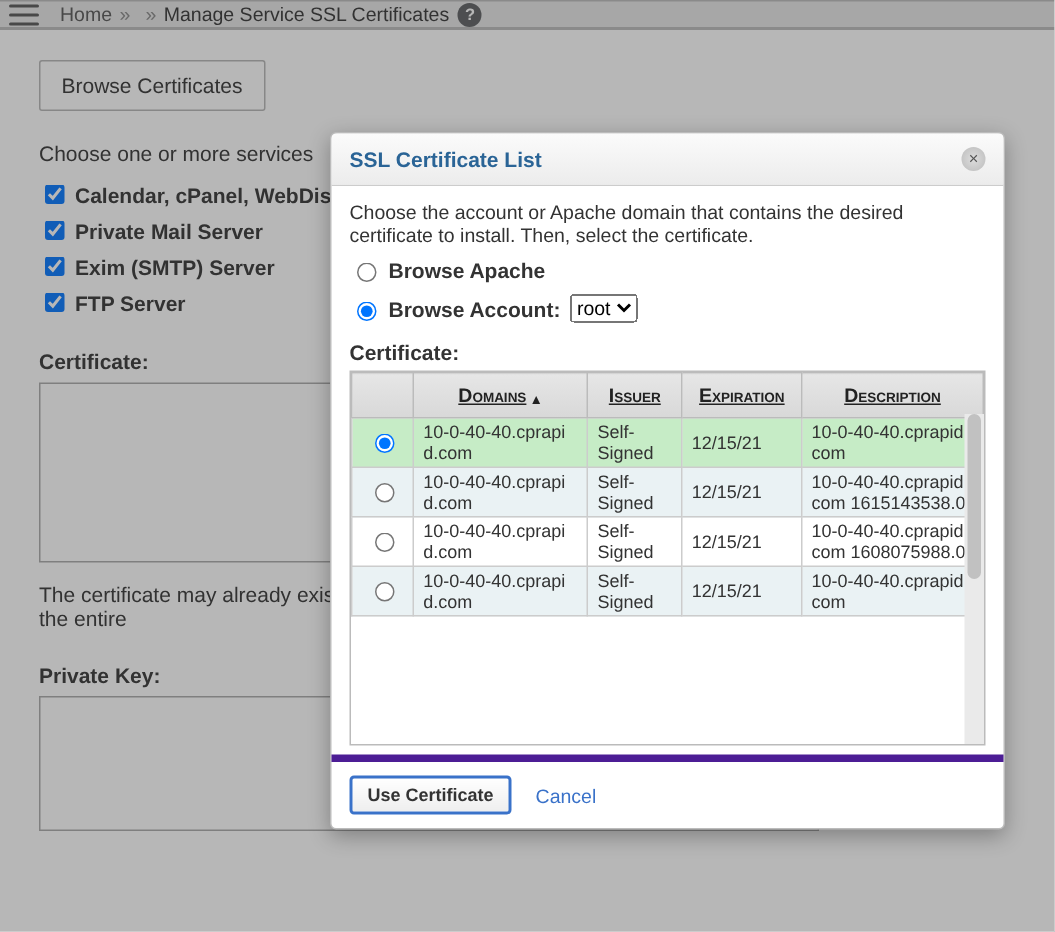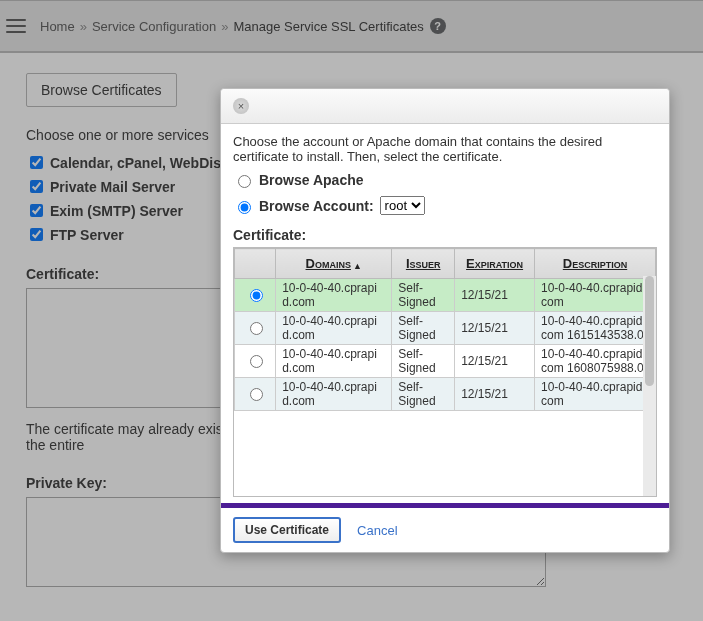--- a/index.html
+++ b/index.html
@@ -13,21 +13,21 @@
     height: 621px;
     overflow: hidden;
     position: relative;
   }
   .topbar {
     background: #e6e6e6;
     border-top: 1px solid #bbb;
     border-bottom: 2px solid #bbb;
     display: flex;
     align-items: center;
-    height: 53px;
+    height: 20px;
     padding: 0 6px;
     color: #555;
     text-align: right;
   }
   .hamburger {
     display: flex;
     flex-direction: column;
     justify-content: space-between;
     width: 20px;
     height: 14px;
@@ -231,21 +231,20 @@
 <body>
 
 <div class="topbar">
   <div class="hamburger">
       <span></span>
       <span></span>
       <span></span>
     </div>
   <span class="crumb">Home</span>
   <span class="sep">»</span>
-  <span class="crumb">Service Configuration</span>
   <span class="sep">»</span>
   <span class="crumb crumb-last">Manage Service SSL Certificates</span>
   <span class="help-icon">?</span>
 </div>
 
 <div class="main">
   <button class="browse-btn">Browse Certificates</button>
 
   <div class="instr">Choose one or more services</div>
 
@@ -271,20 +270,21 @@
   <div class="hint">The certificate may already exist on the server. Browse for the certificate or paste the entire</div>
 
   <div class="section-label">Private Key:</div>
   <textarea class="bigtext" style="height: 90px;"></textarea>
 </div>
 
 <div class="overlay"></div>
 
 <div class="dialog">
   <div class="dlg-header">
+    <span class="dlg-title">SSL Certificate List</span>
     <span class="dlg-close">×</span>
   </div>
   <div class="dlg-body">
     <div class="dlg-instr">Choose the account or Apache domain that contains the desired certificate to install. Then, select the certificate.</div>
 
     <div class="radio-row">
       <input type="radio" name="browsemode" style="">
       <span class="lab">Browse Apache</span>
     </div>
     <div class="radio-row">

